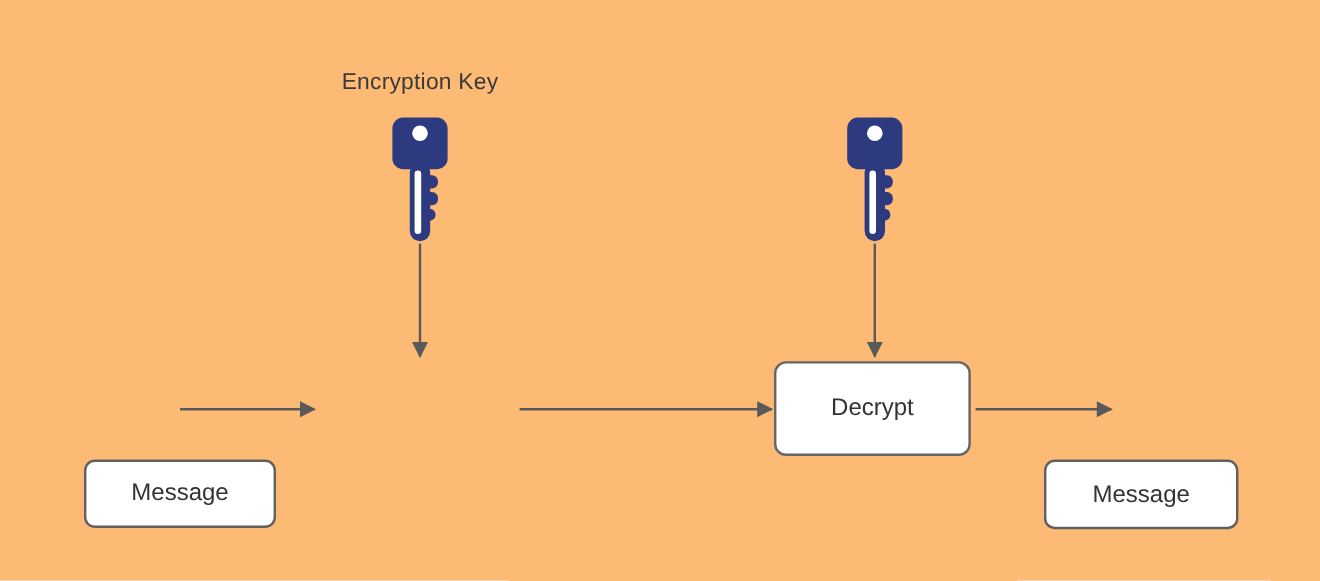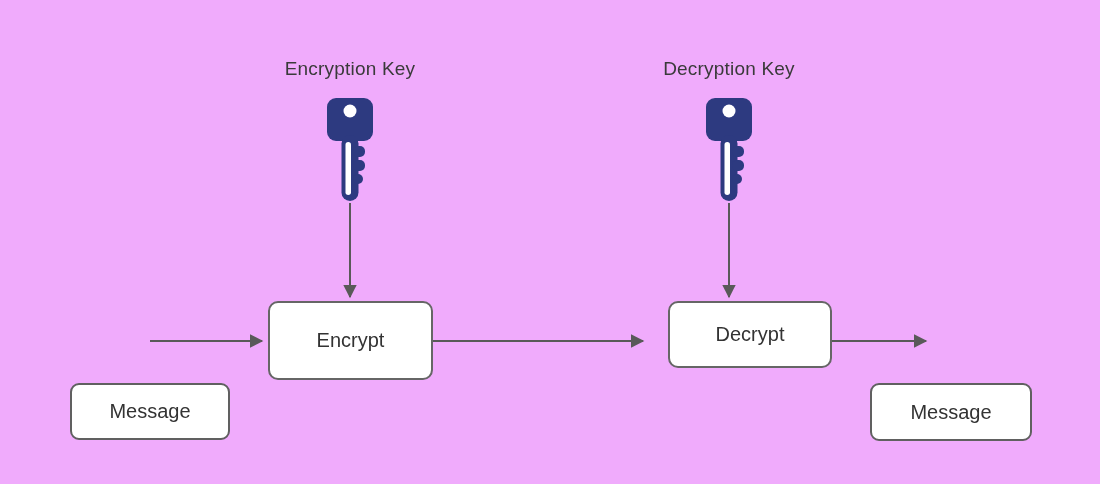--- a/index.html
+++ b/index.html
@@ -5,21 +5,21 @@
   html, body {
     margin: 0;
     padding: 0;
     background: #ffffff;
     font-family: "Liberation Sans", sans-serif;
   }
   .canvas {
     position: relative;
     width: 1100px;
     height: 484px;
-    background: #f0abfc;
+    background: #fdba74;
     overflow: hidden;
   }
   .key-label {
     position: absolute;
     top: 58px;
     width: 200px;
     text-align: center;
     font-size: 19px;
     color: #3a3a3a;
     letter-spacing: 0.2px;
@@ -41,21 +41,21 @@
     background: #ffffff;
     border: 2px solid #666666;
     color: #333333;
     font-size: 20px;
     box-sizing: border-box;
   }
   .process {
     border-radius: 10px;
   }
   .process.encrypt { left: 268px; top: 301px; width: 165px; height: 79px; }
-  .process.decrypt { left: 668px; top: 301px; width: 164px; height: 67px; }
+  .process.decrypt { left: 645px; top: 301px; width: 164px; height: 79px; }
   .data-node {
     border-radius: 9px;
     border-color: #606060;
   }
   .data-node.msg-left   { left: 70px;  top: 383px; width: 160px; height: 57px; }
   .data-node.cipher     { left: 460px; top: 383px; width: 160px; height: 57px; }
   .data-node.msg-right  { left: 870px; top: 383px; width: 162px; height: 58px; }
   .arrow-layer {
     position: absolute;
     left: 0; top: 0;
@@ -76,21 +76,20 @@
       </marker>
     </defs>
     <line x1="150" y1="341" x2="262" y2="341" stroke="#595959" stroke-width="2" marker-end="url(#arrowhead)"></line>
     <line x1="433" y1="341" x2="643" y2="341" stroke="#595959" stroke-width="2" marker-end="url(#arrowhead)"></line>
     <line x1="813" y1="341" x2="926" y2="341" stroke="#595959" stroke-width="2" marker-end="url(#arrowhead)"></line>
     <line x1="350" y1="203" x2="350" y2="297" stroke="#595959" stroke-width="2" marker-end="url(#arrowhead)"></line>
     <line x1="729" y1="203" x2="729" y2="297" stroke="#595959" stroke-width="2" marker-end="url(#arrowhead)"></line>
   </svg>
 
   <div class="key-label enc">Encryption Key</div>
-  <div class="key-label dec">Decryption Key</div>
 
   <div class="key-wrap enc">
     <svg width="56" height="108" viewBox="0 0 56 108" xmlns="http://www.w3.org/2000/svg">
       <rect x="5" y="1" width="46" height="43" rx="9" fill="#2d3a80"></rect>
       <rect x="19.5" y="38" width="17" height="66" rx="8.5" fill="#2d3a80"></rect>
       <rect x="31" y="49" width="12" height="11" rx="5" fill="#2d3a80"></rect>
       <rect x="31" y="63" width="12" height="11" rx="5" fill="#2d3a80"></rect>
       <rect x="31" y="77" width="10" height="10" rx="5" fill="#2d3a80"></rect>
       <circle cx="28" cy="14" r="6.5" fill="#ffffff"></circle>
       <rect x="23.5" y="45" width="5.5" height="53" rx="2.75" fill="#ffffff"></rect>
@@ -101,19 +100,18 @@
       <rect x="5" y="1" width="46" height="43" rx="9" fill="#2d3a80"></rect>
       <rect x="19.5" y="38" width="17" height="66" rx="8.5" fill="#2d3a80"></rect>
       <rect x="31" y="49" width="12" height="11" rx="5" fill="#2d3a80"></rect>
       <rect x="31" y="63" width="12" height="11" rx="5" fill="#2d3a80"></rect>
       <rect x="31" y="77" width="10" height="10" rx="5" fill="#2d3a80"></rect>
       <circle cx="28" cy="14" r="6.5" fill="#ffffff"></circle>
       <rect x="23.5" y="45" width="5.5" height="53" rx="2.75" fill="#ffffff"></rect>
     </svg>
   </div>
 
-  <div class="node process encrypt">Encrypt</div>
   <div class="node process decrypt">Decrypt</div>
 
   <div class="node data-node msg-left">Message</div>
   <div class="node data-node msg-right">Message</div>
 
 </div>
 
 </body></html>

